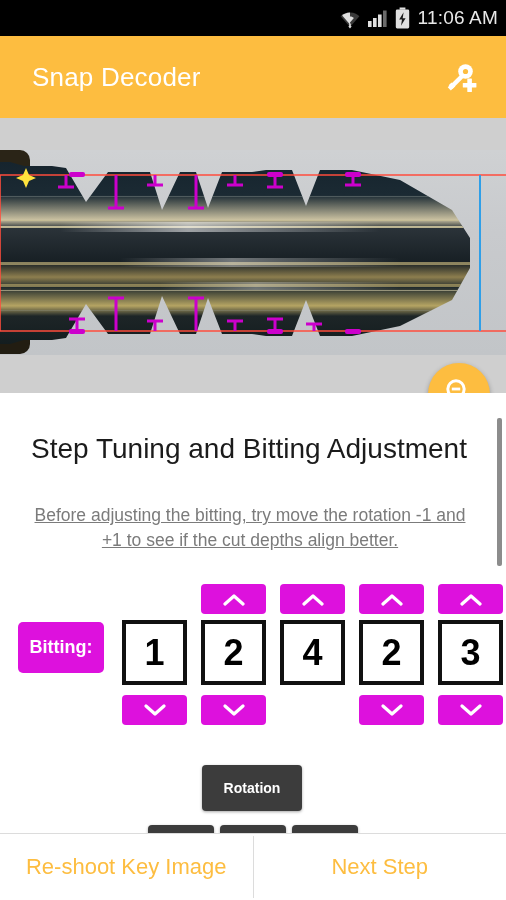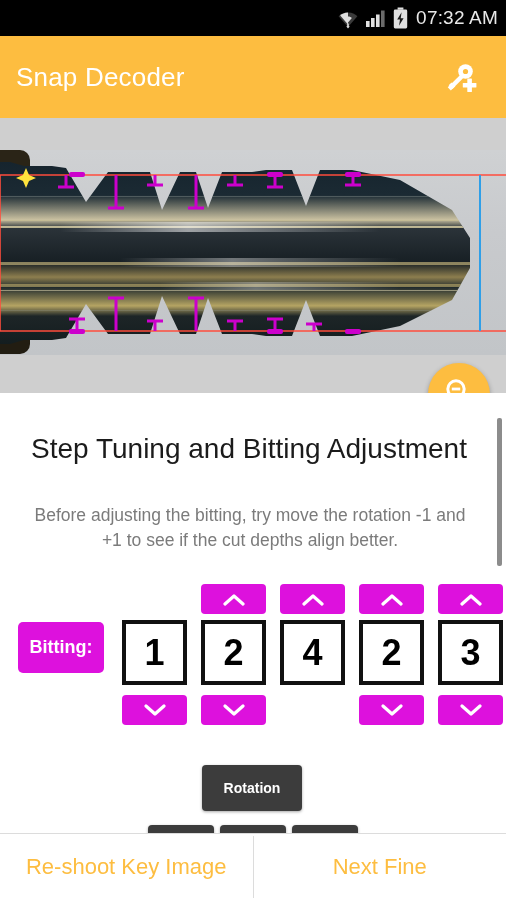--- a/index.html
+++ b/index.html
@@ -17,21 +17,21 @@
     background: #000; display: flex; align-items: center;
     justify-content: flex-end; padding-right: 8px; gap: 6px;
   }
   .sb-icon { display: flex; align-items: flex-end; }
   .sb-time { color: #e8e8e8; font-size: 19px; letter-spacing: .2px; padding-left:2px; }
 
   
   .appbar {
     position: absolute; top: 36px; left: 0; width: 506px; height: 82px;
     background: #FDBD40; display: flex; align-items: center;
-    justify-content: space-between; padding: 0 22px 0 16px;
+    justify-content: space-between; padding: 0 22px 0 32px;
   }
   .appbar-title { color: #ffffff; font-size: 26px; font-weight: 400; letter-spacing: .2px; }
   .appbar-action { width: 44px; height: 44px; display:flex; align-items:center; justify-content:center; }
 
   
   .photo-region {
     position: absolute; top: 118px; left: 0; width: 506px; height: 275px;
     background: #cfcfcf; overflow: hidden;
   }
   .photo-inner { position: absolute; top: 32px; left: 0; width: 506px; height: 205px; overflow: hidden; }
@@ -52,21 +52,21 @@
   
   .content { position: absolute; top: 393px; left: 0; width: 506px; height: 440px; background:#fff; }
   .scrollbar-track { position:absolute; right:4px; top:25px; width:5px; height:148px; background:#8c8c8c; border-radius:2px; }
 
   .title {
     position:absolute; top:40px; left:0; width:498px; text-align:center;
     font-size: 28px; color: #1b1b1b; font-weight: 400; white-space: nowrap;
   }
   .subtitle {
     position:absolute; top:110px; left:24px; width:452px; text-align:center;
-    font-size: 17.5px; color: #7b7b7b; line-height: 1.45;
+    font-size: 17.5px; color: #7b7b7b; line-height: 1.45; text-decoration: underline;
   }
 
   
   .bitting-row {
     position: absolute; top: 189px; left: 0; width: 506px; height: 145px;
   }
   .bitting-label {
     position:absolute; left:18px; top:40px; width:86px; height:51px;
     background:#DD11DD; border-radius:5px; color:#fff;
     display:flex; align-items:center; justify-content:center;
@@ -128,21 +128,21 @@
         <rect x="16" y="2.5" width="3.6" height="16.5" fill="#6b6b6b"></rect>
       </svg>
     </span>
     <span class="sb-icon">
       <svg width="15" height="22" viewBox="0 0 15 22">
         <rect x="4.6" y="0.5" width="5.8" height="2.2" fill="#e0e0e0"></rect>
         <rect x="0.8" y="2.5" width="13.4" height="19" rx="1.4" fill="#e0e0e0"></rect>
         <path d="M8.6 5.2 L4.2 12.4 L7.0 12.4 L6.0 18.8 L10.6 11.2 L7.7 11.2 Z" fill="#1b1b1b"></path>
       </svg>
     </span>
-    <span class="sb-time">07:32 AM</span>
+    <span class="sb-time">11:06 AM</span>
   </div>
 
   <div class="appbar">
     <span class="appbar-title">Snap Decoder</span>
     <span class="appbar-action">
       <svg width="34" height="34" viewBox="0 0 34 34">
         <g fill="#ffffff">
           <circle cx="20.5" cy="11.5" r="7.3"></circle>
           <circle cx="20.5" cy="11.5" r="2.6" fill="#FDBD40"></circle>
           <rect x="1.5" y="20.0" width="19" height="4.4" transform="rotate(-45 11 22.2)"></rect>
@@ -338,16 +338,16 @@
     <div class="rotation-btn">Rotation</div>
 
     <div class="rot-stub" style="left:148px; width:66px;"></div>
     <div class="rot-stub" style="left:220px; width:66px;"></div>
     <div class="rot-stub" style="left:292px; width:66px;"></div>
   </div>
 
   <div class="bottombar">
     <div class="bottom-btn">Re-shoot Key Image</div>
     <div class="bottom-div"></div>
-    <div class="bottom-btn">Next Fine</div>
+    <div class="bottom-btn">Next Step</div>
   </div>
 
 </div>
 
 </body></html>

